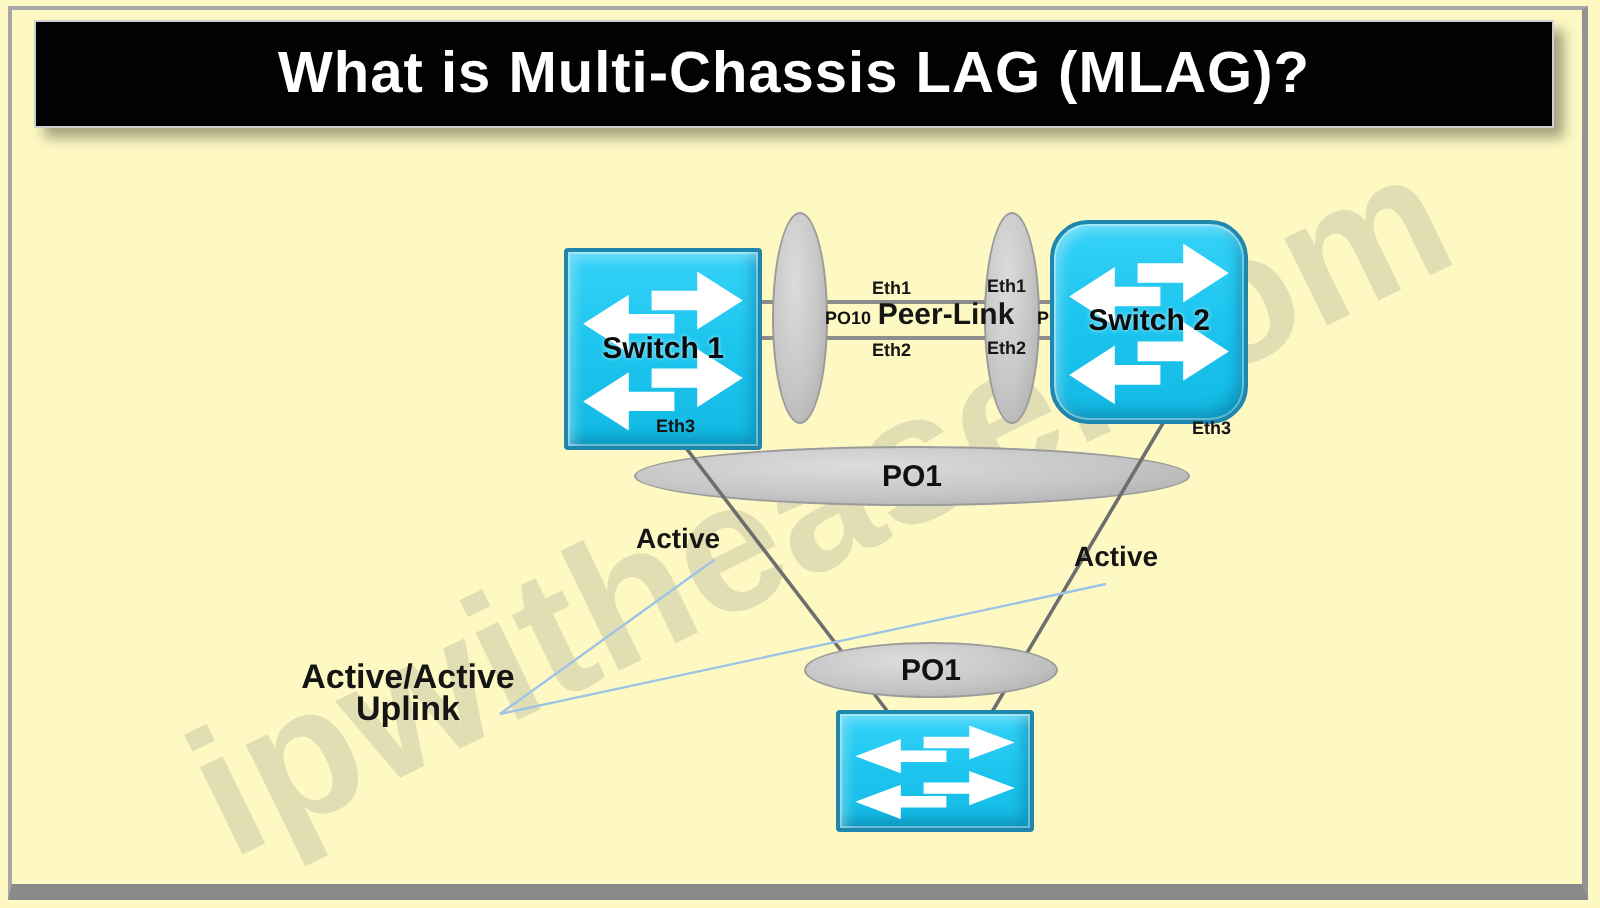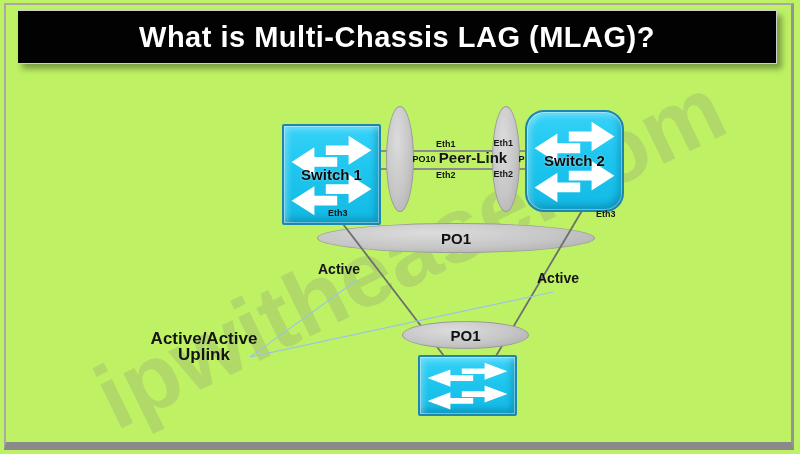--- a/index.html
+++ b/index.html
@@ -1,17 +1,17 @@
 <!DOCTYPE html>
 <html><head>
 <meta charset="utf-8">
 <style>
   html,body{margin:0;padding:0;background:#fff;}
   #stage{
-    position:relative;width:800px;height:454px;background:#bef264;overflow:hidden;
+    position:relative;width:800px;height:454px;background:#fef9c3;overflow:hidden;
     font-family:"Liberation Sans","DejaVu Sans",sans-serif;
   }
   
   .frame{
     position:absolute;left:4px;top:3px;right:6px;bottom:4px;
     border:2px solid #a8a8a8;border-right:3px solid #949494;border-bottom:8px solid #8a8a8a;
     pointer-events:none;z-index:8;
   }
   
   .title-bar{

